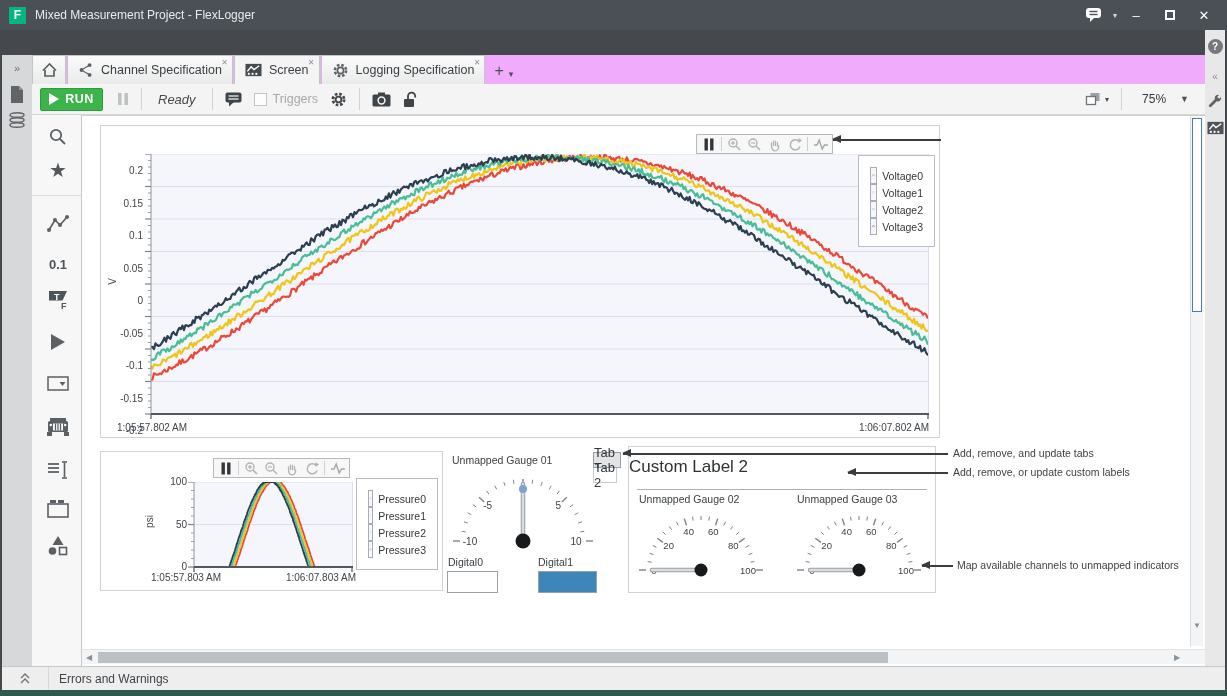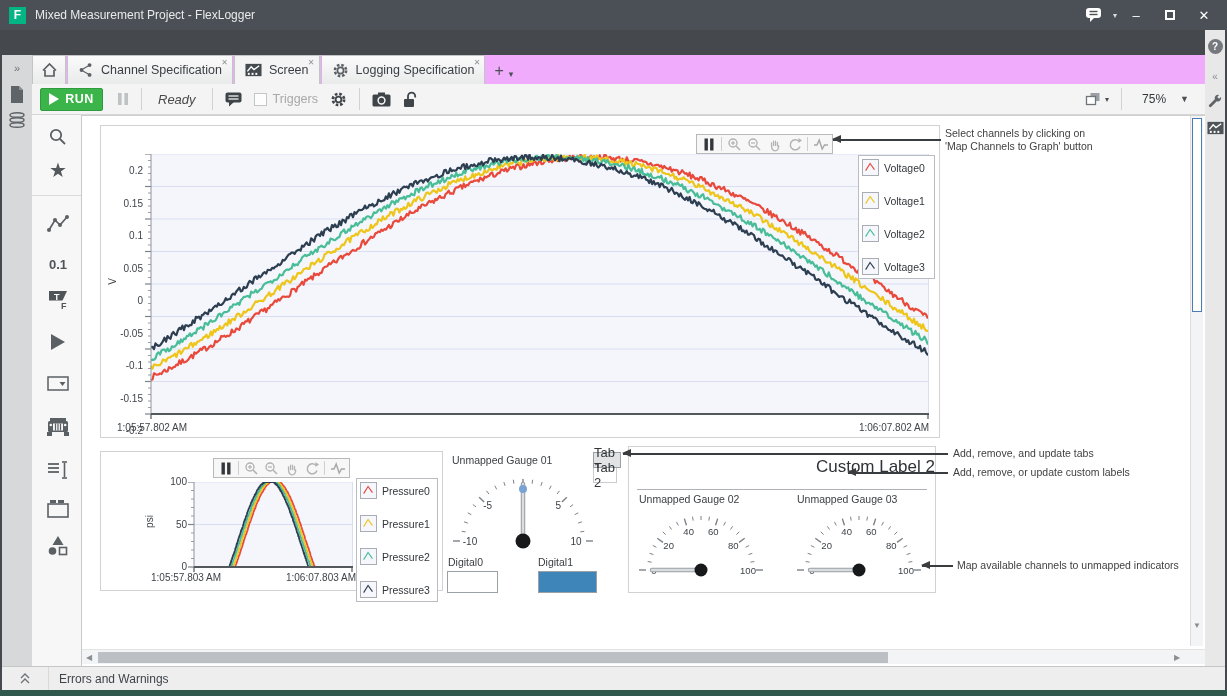--- a/index.html
+++ b/index.html
@@ -75,39 +75,39 @@
   .canvas{position:absolute;left:82px;top:115px;width:1123px;height:551px;background:#fff;border-top:1px solid #cfcfcf;}
   .panel{position:absolute;border:1px solid #d2d2d2;background:#fff;}
 
   
   .gtoolbar{position:absolute;display:flex;align-items:center;gap:1px;border:1px solid #b9b9b9;background:#f7f7f7;
             padding:1px 2px;height:20px;}
   .gbtn{width:19px;height:16px;display:flex;align-items:center;justify-content:center;cursor:pointer;}
   .gsep{width:1px;height:14px;background:#cfcfcf;margin:0 2px;}
 
   
-  .legend{position:absolute;border:1px solid #b9bdc1;background:#fff;padding:3px;display:flex;flex-direction:column;gap:16px;}
+  .legend{position:absolute;border:1px solid #b9bdc1;background:#fff;padding:11px;display:flex;flex-direction:column;gap:0;}
   .legend-item{display:flex;align-items:center;gap:5px;cursor:pointer;}
   .lg-swatch{width:17px;height:17px;border:1px solid #a9adb3;background:#f6f7fd;}
   .lg-label{font-size:10.5px;color:#33373b;}
 
   
   .yticks{position:absolute;display:flex;flex-direction:column;justify-content:space-between;align-items:flex-end;}
   .yticks span{font-size:10px;color:#3f4449;height:12px;line-height:12px;}
   .axis-unit{position:absolute;font-size:10px;color:#3f4449;transform:rotate(-90deg);}
   .ts{position:absolute;font-size:10px;color:#3f4449;white-space:nowrap;}
 
   
   .widget-title{position:absolute;font-size:10.5px;color:#3c4043;white-space:nowrap;}
   .digital-label{position:absolute;font-size:10.5px;color:#3c4043;}
   .digital-box{position:absolute;border:1px solid #9aa0a4;background:#fff;}
   .mini-tab{position:absolute;font-size:13px;color:#33373b;display:flex;align-items:center;justify-content:center;cursor:pointer;}
   .mini-tab.sel{background:#e2e3e4;border:1px solid #9aa0a5;}
   .mini-tab.unsel{background:#fff;border:1px solid #cccccc;border-top:none;}
-  .custom-title{position:absolute;left:0;right:0;top:10px;text-align:right;font-size:17px;color:#2f3337;}
+  .custom-title{position:absolute;left:0;right:0;top:10px;text-align:left;font-size:17px;color:#2f3337;}
   .custom-divider{position:absolute;left:8px;right:8px;top:42px;height:1px;background:#aeb2b6;}
 
   
   .arrow{position:absolute;height:2px;background:#3a3d40;}
   .arrow::before{content:'';position:absolute;left:-1px;top:-4px;width:0;height:0;
                  border-top:4.5px solid transparent;border-bottom:4.5px solid transparent;border-right:9px solid #3a3d40;}
   .ann-text{position:absolute;font-size:10.5px;color:#3f3f3f;line-height:13px;white-space:nowrap;}
 
   
   .vscroll{position:absolute;left:1108px;top:0;width:13px;height:530px;background:#f3f4f5;border-left:1px solid #dcdcdc;}
@@ -741,24 +741,20 @@
           <text x="77.36067977499789" y="27.95773934819386" text-anchor="middle" font-size="9.5" fill="#3c4146">60</text>
           <text x="97.36067977499789" y="42.48858990830108" text-anchor="middle" font-size="9.5" fill="#3c4146">80</text>
           <text x="112" y="66.5" text-anchor="middle" font-size="9.5" fill="#3c4146">100</text>
           <line x1="65" y1="63" x2="16" y2="62.99999999999999" stroke="#9ba1a6" stroke-width="4.5" stroke-linecap="round"></line>
           <line x1="65" y1="63" x2="16" y2="62.99999999999999" stroke="#dadde0" stroke-width="2.4" stroke-linecap="round"></line>
           <circle cx="65" cy="63" r="6.5" fill="#17191b"></circle>
         </svg>
     </div>
 
     <div class="arrow" style="left:751px;top:23px;width:108px;"></div>
-    <div class="ann-text" style="left:863px;top:11px;">
-      <div>Select channels by clicking on</div>
-      <div>'Map Channels to Graph' button</div>
-    </div>
     <div class="arrow" style="left:541px;top:337px;width:325px;"></div>
     <div class="ann-text" style="left:871px;top:331px;">
       <div>Add, remove, and update tabs</div>
     </div>
     <div class="arrow" style="left:766px;top:356px;width:100px;"></div>
     <div class="ann-text" style="left:871px;top:350px;">
       <div>Add, remove, or update custom labels</div>
     </div>
     <div class="arrow" style="left:840px;top:449px;width:31px;"></div>
     <div class="ann-text" style="left:875px;top:443px;">

